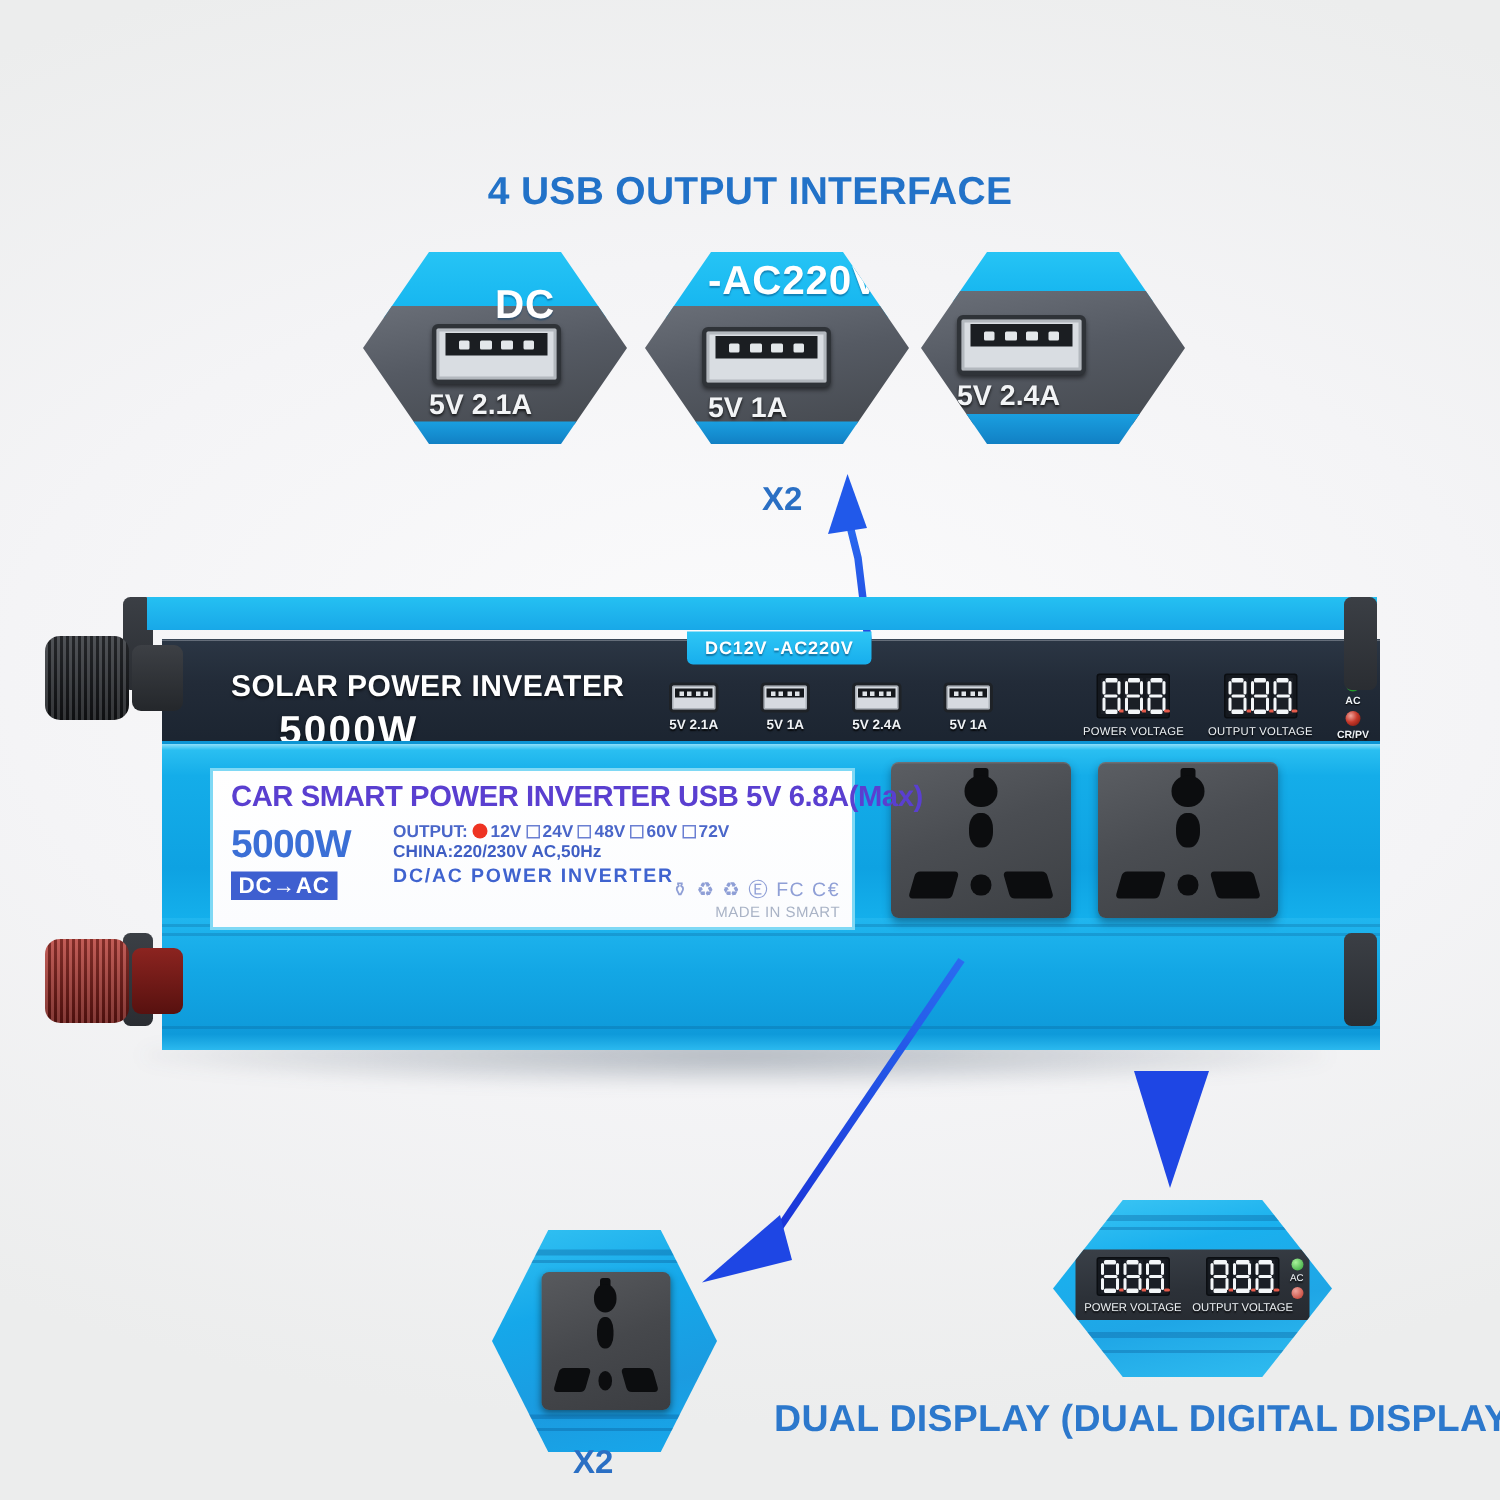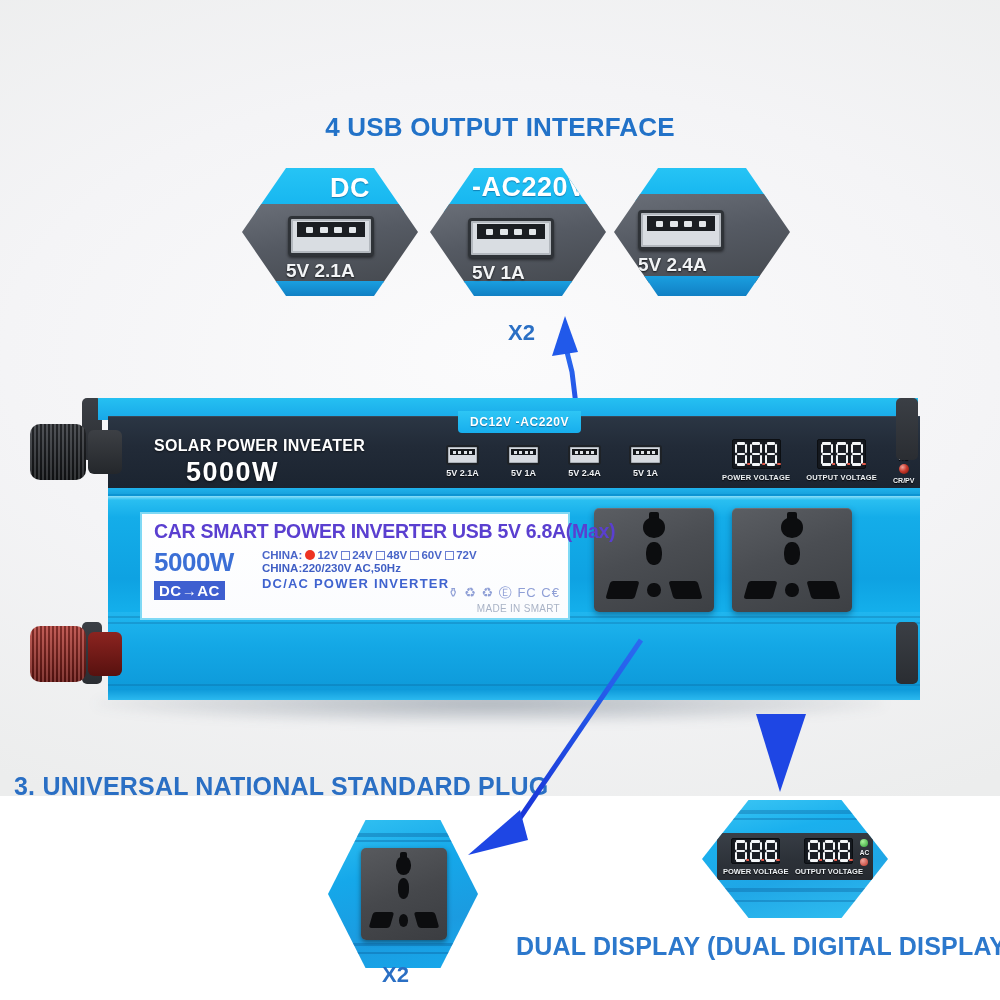--- a/index.html
+++ b/index.html
@@ -3,21 +3,21 @@
 <meta charset="utf-8">
 <style>
   * { box-sizing: border-box; margin: 0; padding: 0; }
   html, body {
     width: 1000px; height: 1000px;
     font-family: "Liberation Sans", sans-serif;
     overflow: hidden;
   }
   #stage {
     position: relative;
-    width: 1000px; height: 796px;
+    width: 1000px; height: 1000px;
     background:
       radial-gradient(ellipse 900px 500px at 50% 45%, #fbfbfc 0%, #f4f4f6 55%, #eceded 100%);
   }
 
   
   .heading {
     position: absolute;
     font-weight: bold;
     letter-spacing: .2px;
     white-space: nowrap;
@@ -150,21 +150,21 @@
   .digit .sa { left: 18%; top: 2%;  width: 64%; height: 11%; }
   .digit .sb { right: 4%; top: 9%;  width: 15%; height: 37%; }
   .digit .sc { right: 4%; bottom: 9%; width: 15%; height: 37%; }
   .digit .sd { left: 18%; bottom: 2%; width: 64%; height: 11%; }
   .digit .se { left: 4%;  bottom: 9%; width: 15%; height: 37%; }
   .digit .sf { left: 4%;  top: 9%;  width: 15%; height: 37%; }
   .digit .sg { left: 16%; top: 45%; width: 68%; height: 10%; }
   .digit .dp { right: -3px; bottom: 4%; width: 4px; height: 9%; background:#e45a4a; }
 
   .seglabel {
-    color: #eef2f5; font-weight: bold; white-space: nowrap;
+    color: #eef2f5; font-weight: normal; white-space: nowrap;
     text-shadow: 0 1px 1px rgba(0,0,0,.8);
   }
 
   
   #device { position: absolute; left: 78px; top: 386px; width: 860px; height: 338px; }
 
   
   #dev-shadow {
     position:absolute; left: 95px; top: 690px; width: 790px; height: 34px;
     background: radial-gradient(ellipse at 50% 40%, rgba(40,60,80,.33) 0%, rgba(40,60,80,.10) 55%, rgba(0,0,0,0) 75%);
@@ -174,41 +174,41 @@
   #dev-body {
     position:absolute; left: 20px; top: 12px; width: 820px; height: 300px;
   }
   
   #dev-top {
     position:absolute; left: 0; top: 0; width: 100%; height: 22px;
     background: linear-gradient(180deg,#25c0f2 0%, #18a8e8 100%);
     transform: skewX(0deg);
   }
   #dev-topstrip {
-    position:absolute; left: 10px; top: 18px; width: 812px; height: 72px;
+    position:absolute; left: 10px; top: 28px; width: 812px; height: 72px;
     background: linear-gradient(180deg,#2b3644 0%, #222b38 40%, #1b2430 100%);
     border-top: 1px solid #3a4756;
   }
   #dev-topstrip::after {
     content:''; position:absolute; left:0; right:0; bottom:-6px; height:6px;
     background: linear-gradient(180deg,#1fb2ec 0%, #18a3de 100%);
   }
   
   #dc-tab {
     position:absolute; left: 350px; top: -6px; height: 22px; padding: 0 12px;
     background: linear-gradient(180deg,#2ec6f5 0%, #17aeed 100%);
     border-radius: 0 0 4px 4px;
     display:flex; align-items:center; justify-content:center;
     color:#ffffff; font-weight:bold; font-size: 12px; letter-spacing: .6px;
     text-shadow: 0 1px 1px rgba(0,50,90,.5);
   }
   #brand {
     position:absolute; left: 46px; top: 20px; color:#ffffff;
   }
-  #brand .b1 { font-size: 16px; font-weight: bold; letter-spacing: .3px;
+  #brand .b1 { font-size: 20px; font-weight: bold; letter-spacing: .3px;
                text-shadow: 0 1px 2px rgba(0,0,0,.6); }
   #brand .b2 { font-size: 27px; font-weight: bold; letter-spacing: 1.5px;
                margin-top: 2px; margin-left: 32px;
                text-shadow: 0 1px 3px rgba(0,0,0,.6); }
 
   
   #usbrow { position:absolute; left: 338px; top: 28px; display:flex; gap: 28px; }
   #usbrow .u { display:flex; flex-direction:column; align-items:center; }
   #usbrow .uport {
     width: 33px; height: 20px; background:#d6dae0;
@@ -339,30 +339,29 @@
 
   
   svg.arrow { position: absolute; overflow: visible; pointer-events:none; }
 </style>
 </head>
 <body>
 
 <div id="stage">
 
   <div class="heading" id="h-usb">4 USB OUTPUT INTERFACE</div>
-  <div class="heading" id="h-plug">3. UNIVERSAL NATIONAL STANDARD PLUG</div>
   <div class="heading" id="h-dual">DUAL DISPLAY (DUAL DIGITAL DISPLAY)</div>
 
   <div class="hex usbhex" id="hex-usb-1" style="left:242px; top:168px; width:176px; height:128px;">
     <div class="inner">
       <div class="band-top"></div>
       <div class="panel"></div>
       <div class="band-bot"></div>
     </div>
-    <div class="dctext" style="left:88px; top:5px;">DC</div>
+    <div class="dctext" style="left:88px; top:20px;">DC</div>
     <div class="usbport" style="left:46px; top:48px; width:86px; height:40px;">
       <div class="tongue">
           <i></i>
           <i></i>
           <i></i>
           <i></i>
         </div>
     </div>
     <div class="usbamp" style="left:44px; top:92px; font-size:19px;">5V 2.1A</div>
   </div>
@@ -606,21 +605,21 @@
 
   <div id="label">
     <div id="lab-title">CAR SMART POWER INVERTER USB 5V 6.8A(Max)</div>
     <div id="lab-body">
       <div id="lab-left">
         <div id="lab-w">5000W</div>
         <div id="lab-dcac">DC→AC</div>
       </div>
       <div id="lab-right">
         <div class="lab-line">
-          <span>CHINA:</span>
+          <span>OUTPUT:</span>
           <span class="dot"></span><span>12V</span>
           <span class="sq"></span><span>24V</span>
           <span class="sq"></span><span>48V</span>
           <span class="sq"></span><span>60V</span>
           <span class="sq"></span><span>72V</span>
         </div>
         <div id="lab-out">CHINA:220/230V AC,50Hz</div>
         <div id="lab-dcacp">DC/AC POWER INVERTER</div>
       </div>
     </div>

